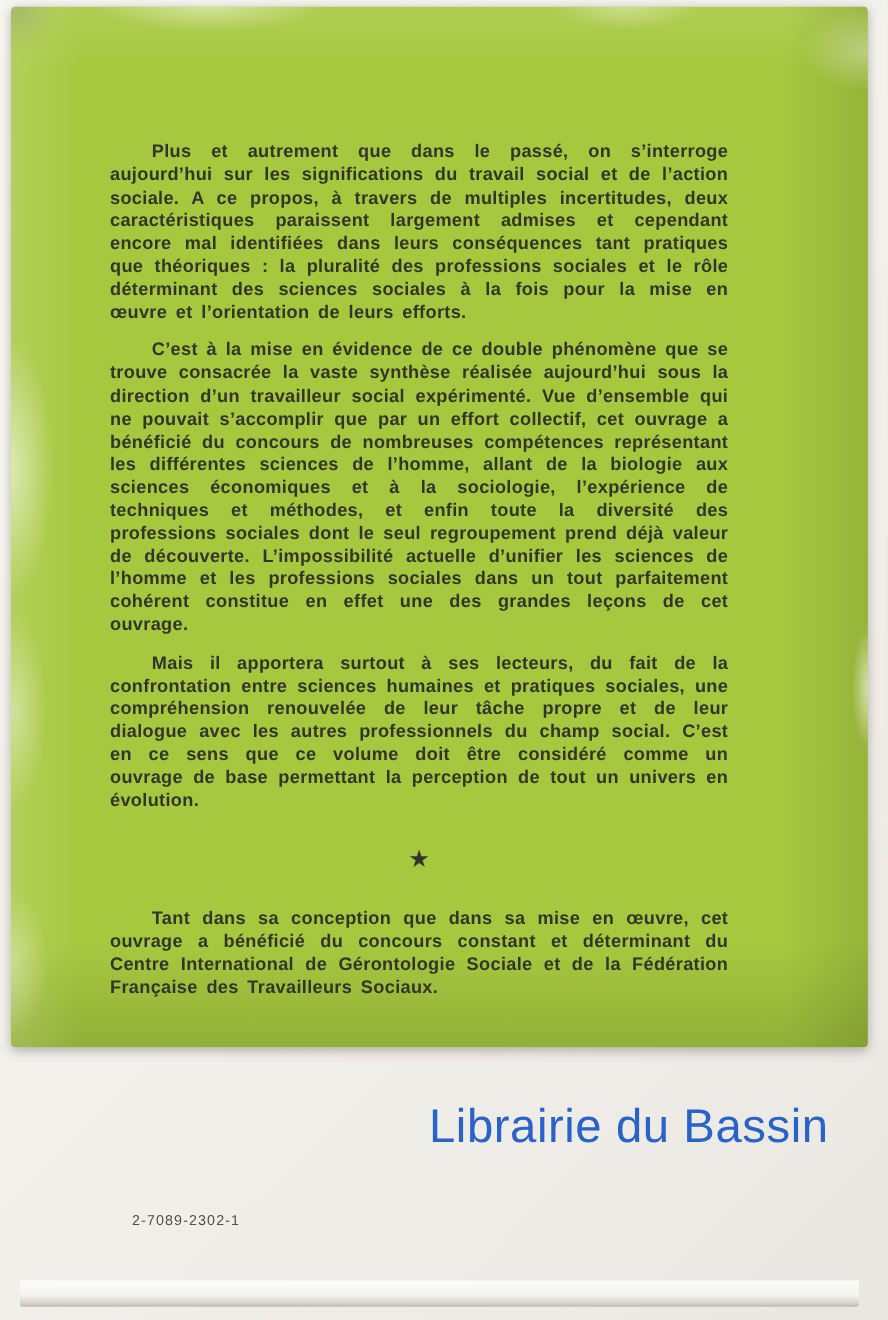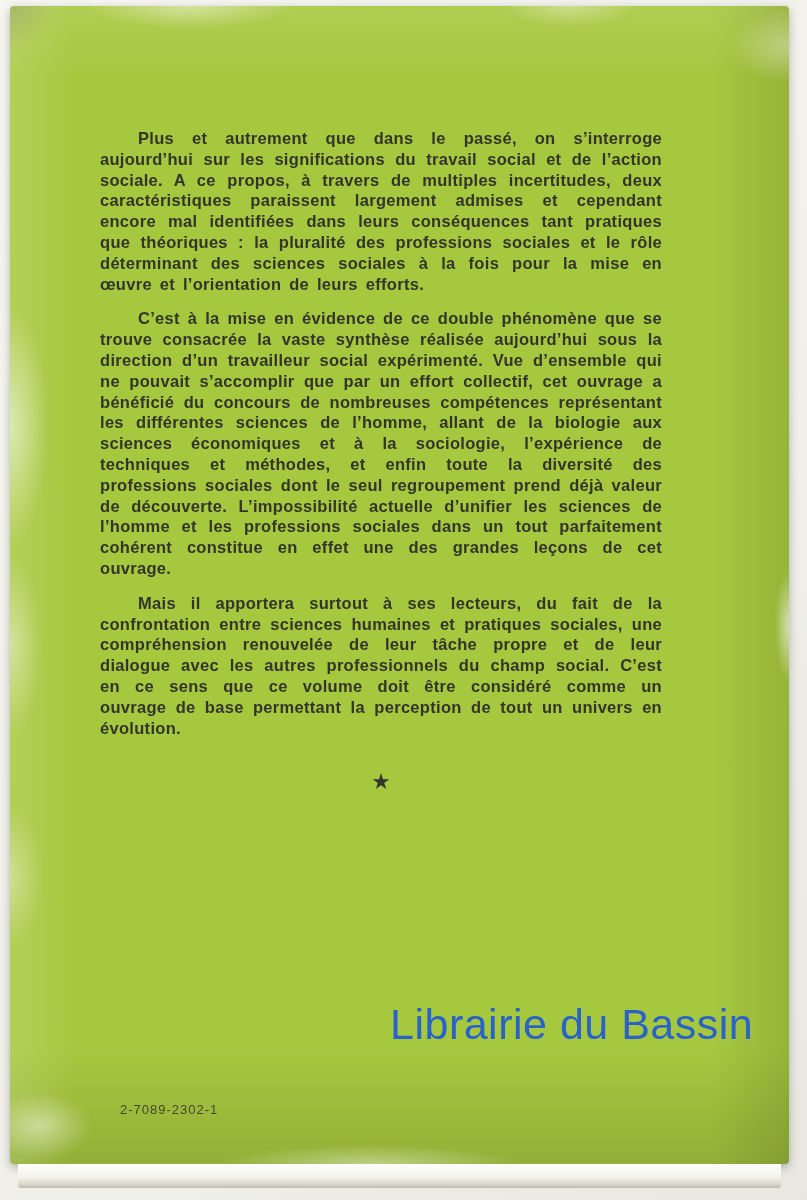--- a/index.html
+++ b/index.html
@@ -14,21 +14,21 @@
     background: linear-gradient(135deg, #f7f6f2 0%, #f1efe9 60%, #e9e7e0 100%);
     font-family: "Liberation Sans", sans-serif;
   }
 
   
   .cover {
     position: absolute;
     left: 10px;
     top: 6px;
     width: 779px;
-    height: 1158px;
+    height: 946px;
     background-color: var(--cover-green, #a6c83f);
     background-image:
       
       radial-gradient(ellipse 55px 170px at 0px 420px, rgba(255,255,248,0.55), transparent 70%),
       radial-gradient(ellipse 40px 120px at 2px 640px, rgba(255,255,248,0.40), transparent 75%),
       radial-gradient(ellipse 45px 90px  at 0px 870px, rgba(255,255,248,0.35), transparent 75%),
       radial-gradient(ellipse 70px 45px  at 30px 1120px, rgba(255,255,248,0.45), transparent 75%),
       
       radial-gradient(ellipse 140px 30px at 180px 0px, rgba(255,255,248,0.45), transparent 75%),
       radial-gradient(ellipse 90px 28px  at 560px 0px, rgba(255,255,248,0.35), transparent 75%),
@@ -111,20 +111,21 @@
 
 <div class="cover">
 
   <div class="text-block">
     <p class="para">Plus et autrement que dans le passé, on s’interroge aujourd’hui sur les significations du travail social et de l’action sociale. A ce propos, à travers de multiples incertitudes, deux caractéristiques paraissent largement admises et cependant encore mal identifiées dans leurs conséquences tant pratiques que théoriques : la pluralité des professions sociales et le rôle déterminant des sciences sociales à la fois pour la mise en œuvre et l’orientation de leurs efforts.</p>
     <p class="para">C’est à la mise en évidence de ce double phénomène que se trouve consacrée la vaste synthèse réalisée aujourd’hui sous la direction d’un travailleur social expérimenté. Vue d’ensemble qui ne pouvait s’accomplir que par un effort collectif, cet ouvrage a bénéficié du concours de nombreuses compétences représentant les différentes sciences de l’homme, allant de la biologie aux sciences économiques et à la sociologie, l’expérience de techniques et méthodes, et enfin toute la diversité des professions sociales dont le seul regroupement prend déjà valeur de découverte. L’impossibilité actuelle d’unifier les sciences de l’homme et les professions sociales dans un tout parfaitement cohérent constitue en effet une des grandes leçons de cet ouvrage.</p>
     <p class="para">Mais il apportera surtout à ses lecteurs, du fait de la confrontation entre sciences humaines et pratiques sociales, une compréhension renouvelée de leur tâche propre et de leur dialogue avec les autres professionnels du champ social. C’est en ce sens que ce volume doit être considéré comme un ouvrage de base permettant la perception de tout un univers en évolution.</p>
 
     <div class="star">★</div>
 
+    <p class="para note">Tant dans sa conception que dans sa mise en œuvre, cet ouvrage a bénéficié du concours constant et déterminant du Centre International de Gérontologie Sociale et de la Fédération Française des Travailleurs Sociaux.</p>
   </div>
 
   <div class="watermark">Librairie du Bassin</div>
 
   <div class="isbn">2-7089-2302-1</div>
 
 </div>
 
 <div class="page-edges"></div>
 

